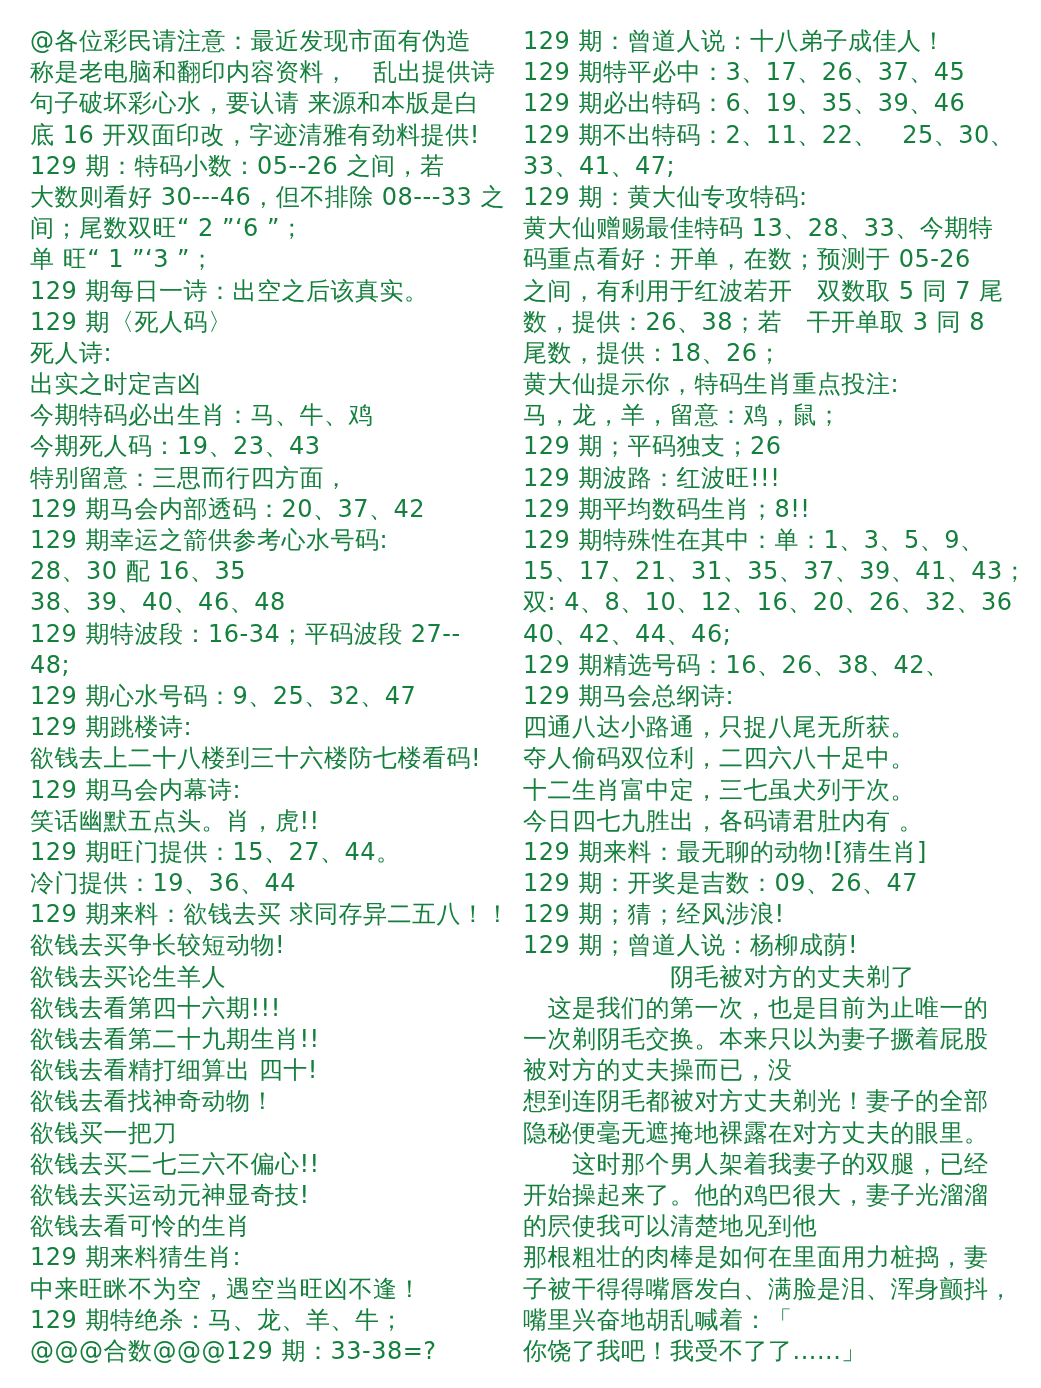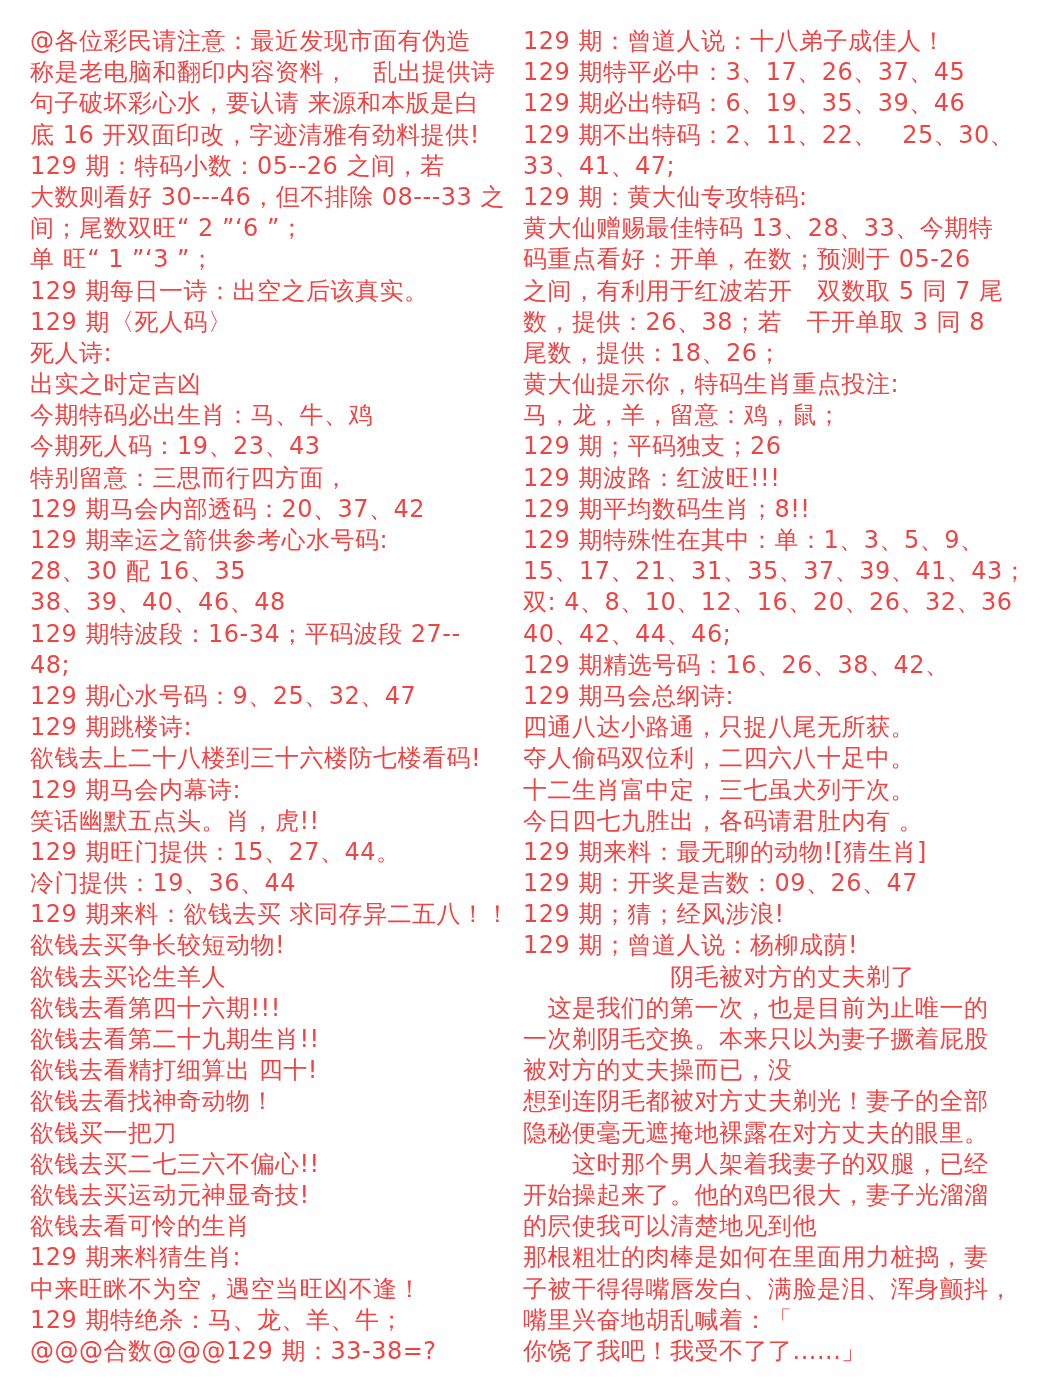--- a/index.html
+++ b/index.html
@@ -14,21 +14,21 @@
   }
   .page {
     box-sizing: border-box;
     width: 1041px;
     height: 1388px;
     padding: 26px 0 0 30px;
     display: flex;
     font-family: "DejaVu Sans", "Liberation Sans", sans-serif;
     font-size: 24px;
     line-height: 31.2px;
-    color: #ef4444;
+    color: #15803d;
     background: #ffffff;
   }
   .col {
     white-space: pre;
     letter-spacing: 0.5px;
   }
   .col-left  { flex: 0 0 493px; width: 493px; }
   .col-right { flex: 0 0 488px; width: 488px; }
   .text-line {
     height: 31.2px;

